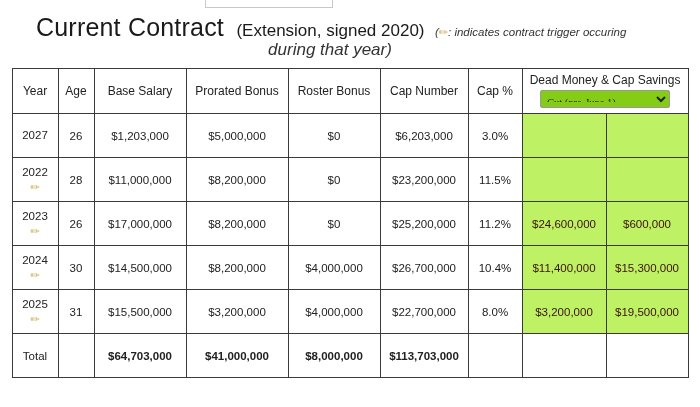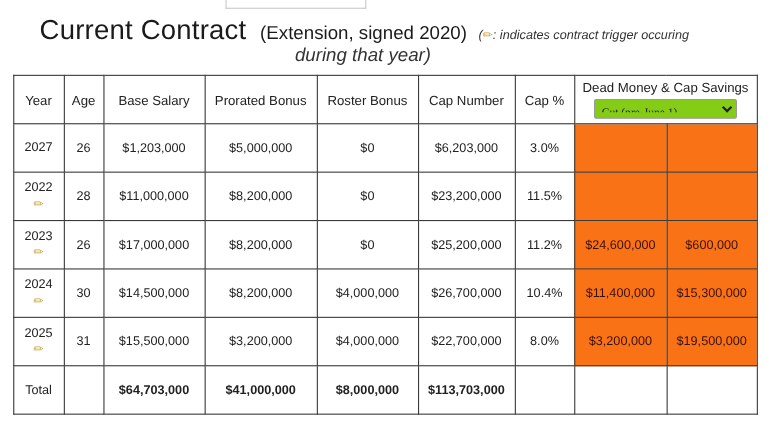--- a/index.html
+++ b/index.html
@@ -123,21 +123,21 @@
   td.year-cell .yr {
     display: block;
   }
   td.year-cell .pencil {
     display: block;
     margin-top: 1px;
   }
   tbody tr { height: 44px; }
   td.bold, th.bold { font-weight: normal; }
   td.dead, td.save {
-    background: #f97316;
+    background: #bef264;
     color: #3b1010;
   }
   td.dead { border-left: 2px solid #3a3a3a; }
   .col-year { width: 46px; }
   .col-age { width: 36px; }
   .col-base { width: 92px; }
   .col-prorated { width: 102px; }
   .col-roster { width: 92px; }
   .col-cap { width: 88px; }
   .col-pct { width: 54px; }

